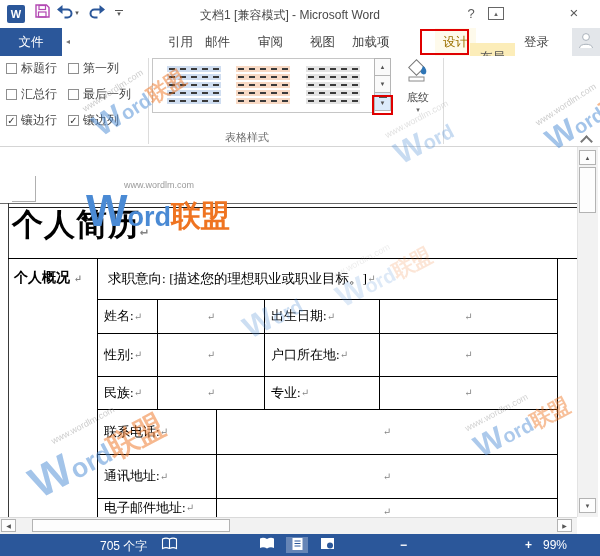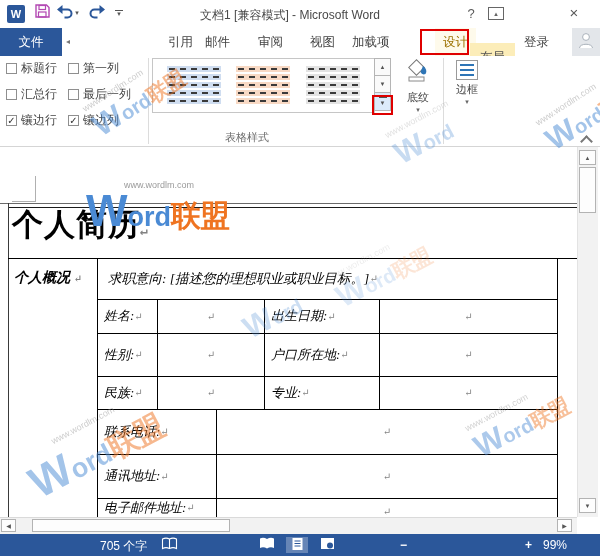--- a/index.html
+++ b/index.html
@@ -81,21 +81,21 @@
   
   .docline { position:absolute; background:#3d3d3d; }
   .crmark { position:absolute; background:#b0b0b0; }
   .heading { position:absolute; left:12px; top:204px; font-size:31px; font-weight:bold; color:#000;
              letter-spacing:1px; font-family:Liberation Mono, monospace; }
   .pmark { font-size:10px; color:#828282; }
   .heading .pmark { font-size:13px; }
 
   .doc-table { position:absolute; left:8px; top:259px; width:550px; height:258px; display:flex;
                border-right:1px solid #000; overflow:hidden; background:transparent;
-               font-family:"Liberation Serif","DejaVu Serif",serif;font-style:italic; }
+               font-family:"Liberation Serif","DejaVu Serif",serif; }
   .dt-left { width:90px; border-right:1px solid #000; padding:10px 2px 0 6px; font-weight:bold; font-size:14px; color:#000; }
   .dt-right { flex:1; display:flex; flex-direction:column; }
   .dt-row { display:flex; border-bottom:1px solid #000; }
   .dt-cell { display:flex; align-items:center; font-size:13px; color:#000; padding-left:6px; }
   .dt-cell.bdr { border-right:1px solid #000000; }
   .dt-cell.ctr { justify-content:center; padding-left:0; }
 
   
   .vtrack { position:absolute; left:577px; top:147px; width:21px; height:370px; background:#f2f2f2; border-left:1px solid #e3e3e3; }
   .htrack { position:absolute; left:0; top:517px; width:577px; height:17px; background:#f2f2f2; border-top:1px solid #dadada; }
@@ -259,27 +259,20 @@
           <rect x="6" y="4" width="11" height="11" transform="rotate(45 11.5 9.5)" fill="#fff" stroke="#777"></rect>
           <path d="M18 8q5 3.5 2.5 8-3.5 1.5-5-2" fill="#2e75b6"></path>
         </svg>
       </span>
       <span class="blabel">底纹</span>
       <span class="barrow">▾</span>
     </div>
     <div class="grp-label" style="left:152px;width:190px">表格样式</div>
     <div class="grp-divider" style="left:443px;top:2px;height:86px"></div>
 
-    <div class="big-btn" style="left:447px;width:40px">
-      <span class="borders-iconbox" style="margin-top:2px">
-        <span class="borders-lines" style="display:block"></span>
-      </span>
-      <span class="blabel">边框</span>
-      <span class="barrow">▾</span>
-    </div>
 
     <div class="wm" style="left:85px;top:18px;transform:rotate(-33deg);opacity:.5">
       <div class="wm-url">www.wordlm.com</div>
       <div><span class="wm-word">Word</span><span class="wm-lm">联盟</span></div>
     </div>
     <div class="wm" style="left:538px;top:32px;transform:rotate(-33deg);opacity:.5">
       <div class="wm-url">www.wordlm.com</div>
       <div><span class="wm-word">Word</span><span class="wm-lm">联盟</span></div>
     </div>
   </div>

